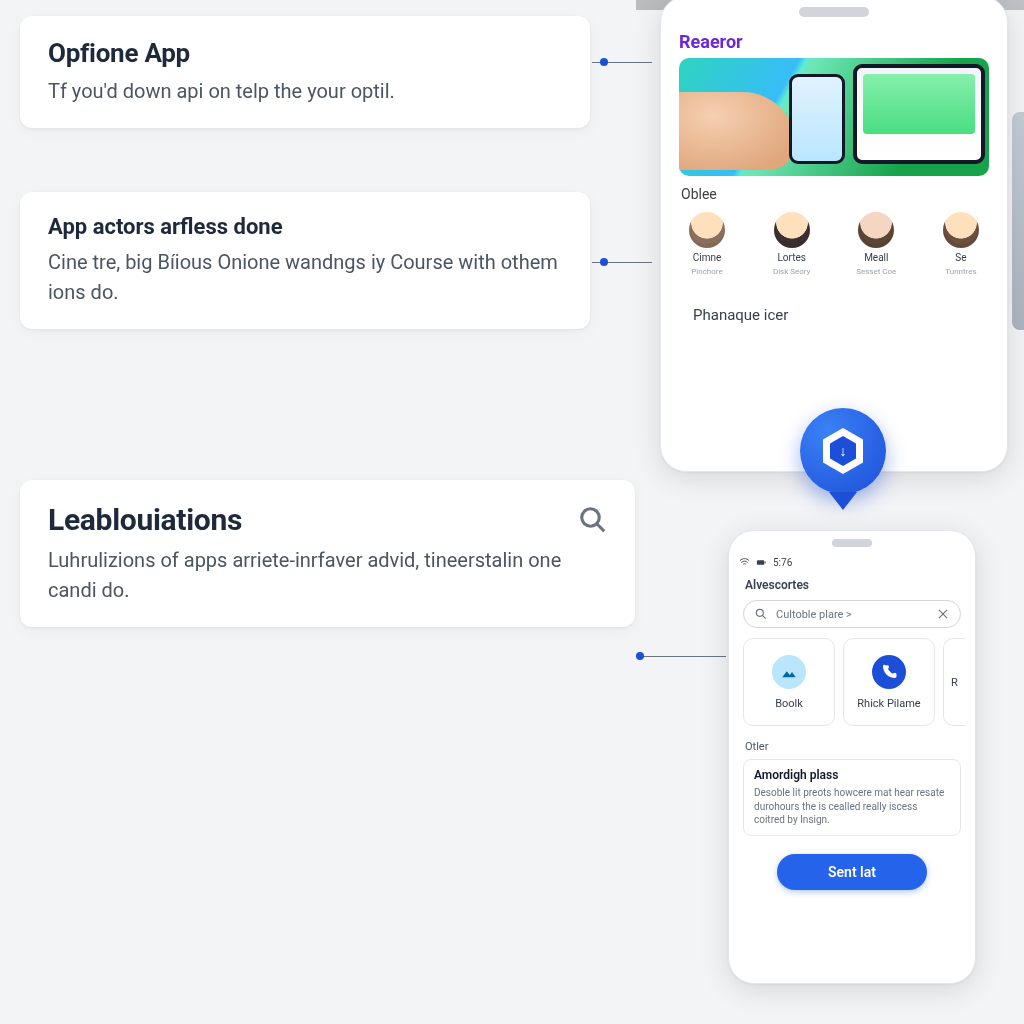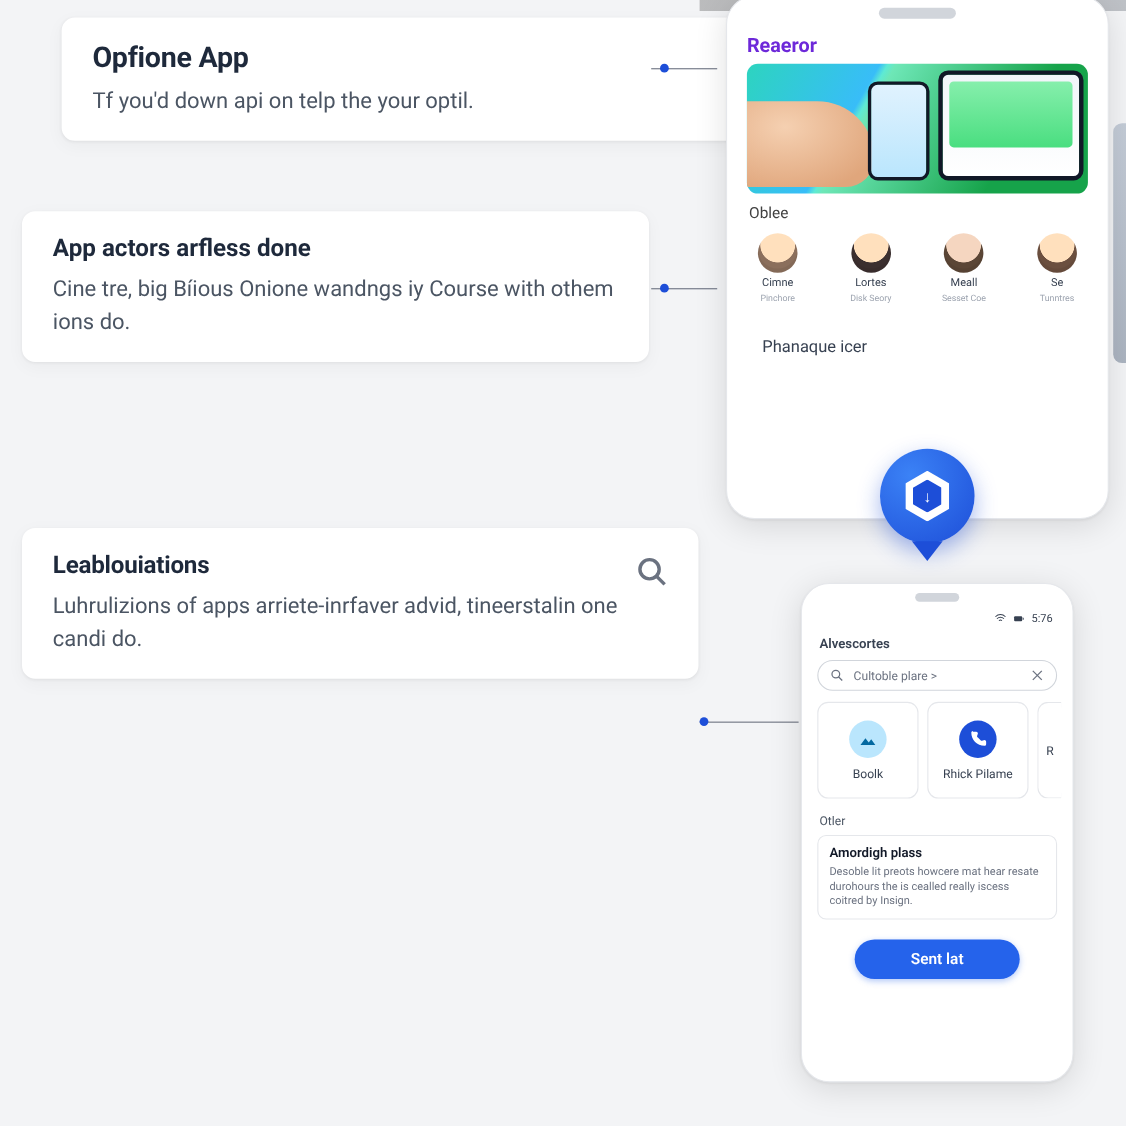--- a/index.html
+++ b/index.html
@@ -32,21 +32,21 @@
     font-size: 22px;
     font-weight: 700;
     color: #1e293b;
     margin-bottom: 8px;
   }
   .card p {
     font-size: 20px;
     color: #4b5563;
     line-height: 1.5;
   }
-  #card1 { left: 20px; top: 16px; width: 619px; margin-left: 36px; }
+  #card1 { left: 20px; top: 16px; width: 570px; }
   #card2 { left: 20px; top: 192px; width: 570px; }
   #card3 { left: 20px; top: 480px; width: 615px; }
 
   .search-btn {
     position: absolute;
     right: 24px; top: 22px;
     width: 36px; height: 36px;
     display:flex; align-items:center; justify-content:center;
     color:#6b7280;
   }
@@ -135,21 +135,21 @@
     display:flex; align-items:center; justify-content:center; color:#fff; font-size:14px; font-weight:700;
   }
   .pin .tail{
     width:0; height:0; margin: -2px auto 0 auto;
     border-left:14px solid transparent; border-right:14px solid transparent; border-top:18px solid #1d4ed8;
   }
 
   
   #device2 { left: 728px; top: 530px; width: 248px; height: 454px; }
   .d2-inner{ padding: 26px 10px 10px 10px; display:flex; flex-direction:column; height:100%; }
-  .statusbar{ display:flex; justify-content:flex-end; gap:6px; align-items:center; font-size:10px; color:#374151; padding: 0 8px 6px 0; }
+  .statusbar{ display:flex; gap:6px; align-items:center; font-size:10px; color:#374151; padding: 0 8px 6px 0; }
   .statusbar svg{ width:11px; height:11px; fill:#374151; }
   .section-label{ font-size:12px; color:#374151; font-weight:600; padding:4px 6px 8px;}
   .searchbar{
     display:flex; align-items:center; gap:8px; border:1px solid #d1d5db; border-radius:20px;
     padding:6px 10px; font-size:11px; color:#6b7280; margin: 0 4px 10px 4px; background:#fff;
   }
   .searchbar .sx{ width:14px;height:14px; stroke:#6b7280; stroke-width:2; fill:none;}
   .searchbar .close{ margin-left:auto; width:14px; height:14px; stroke:#6b7280; stroke-width:2;}
   .tiles{ display:flex; gap:8px; padding:0 4px; }
   .tile{
@@ -208,21 +208,21 @@
 <div class="connector" style="left:592px; top:262px; width:60px;"></div>
 <div class="dot" style="left:600px; top:258px;"></div>
 
 <div id="card3" class="card">
   <div class="search-btn">
     <svg viewBox="0 0 24 24">
         <circle cx="10" cy="10" r="7"></circle>
         <line x1="15" y1="15" x2="21" y2="21"></line>
       </svg>
   </div>
-  <h2 style="font-size:22px;">Leablouiations</h2>
+  <h2 style="font-size:30px;">Leablouiations</h2>
   <p>Luhrulizions of apps arriete-inrfaver advid, tineerstalin one candi do.</p>
 </div>
 <div class="connector" style="left:636px; top:656px; width:90px;"></div>
 <div class="dot" style="left:636px; top:652px;"></div>
 
 <div id="device1" class="device">
   <div class="notch"></div>
   <div class="d1-inner">
     <div class="d1-label">Reaeror</div>
     <div class="d1-hero">

